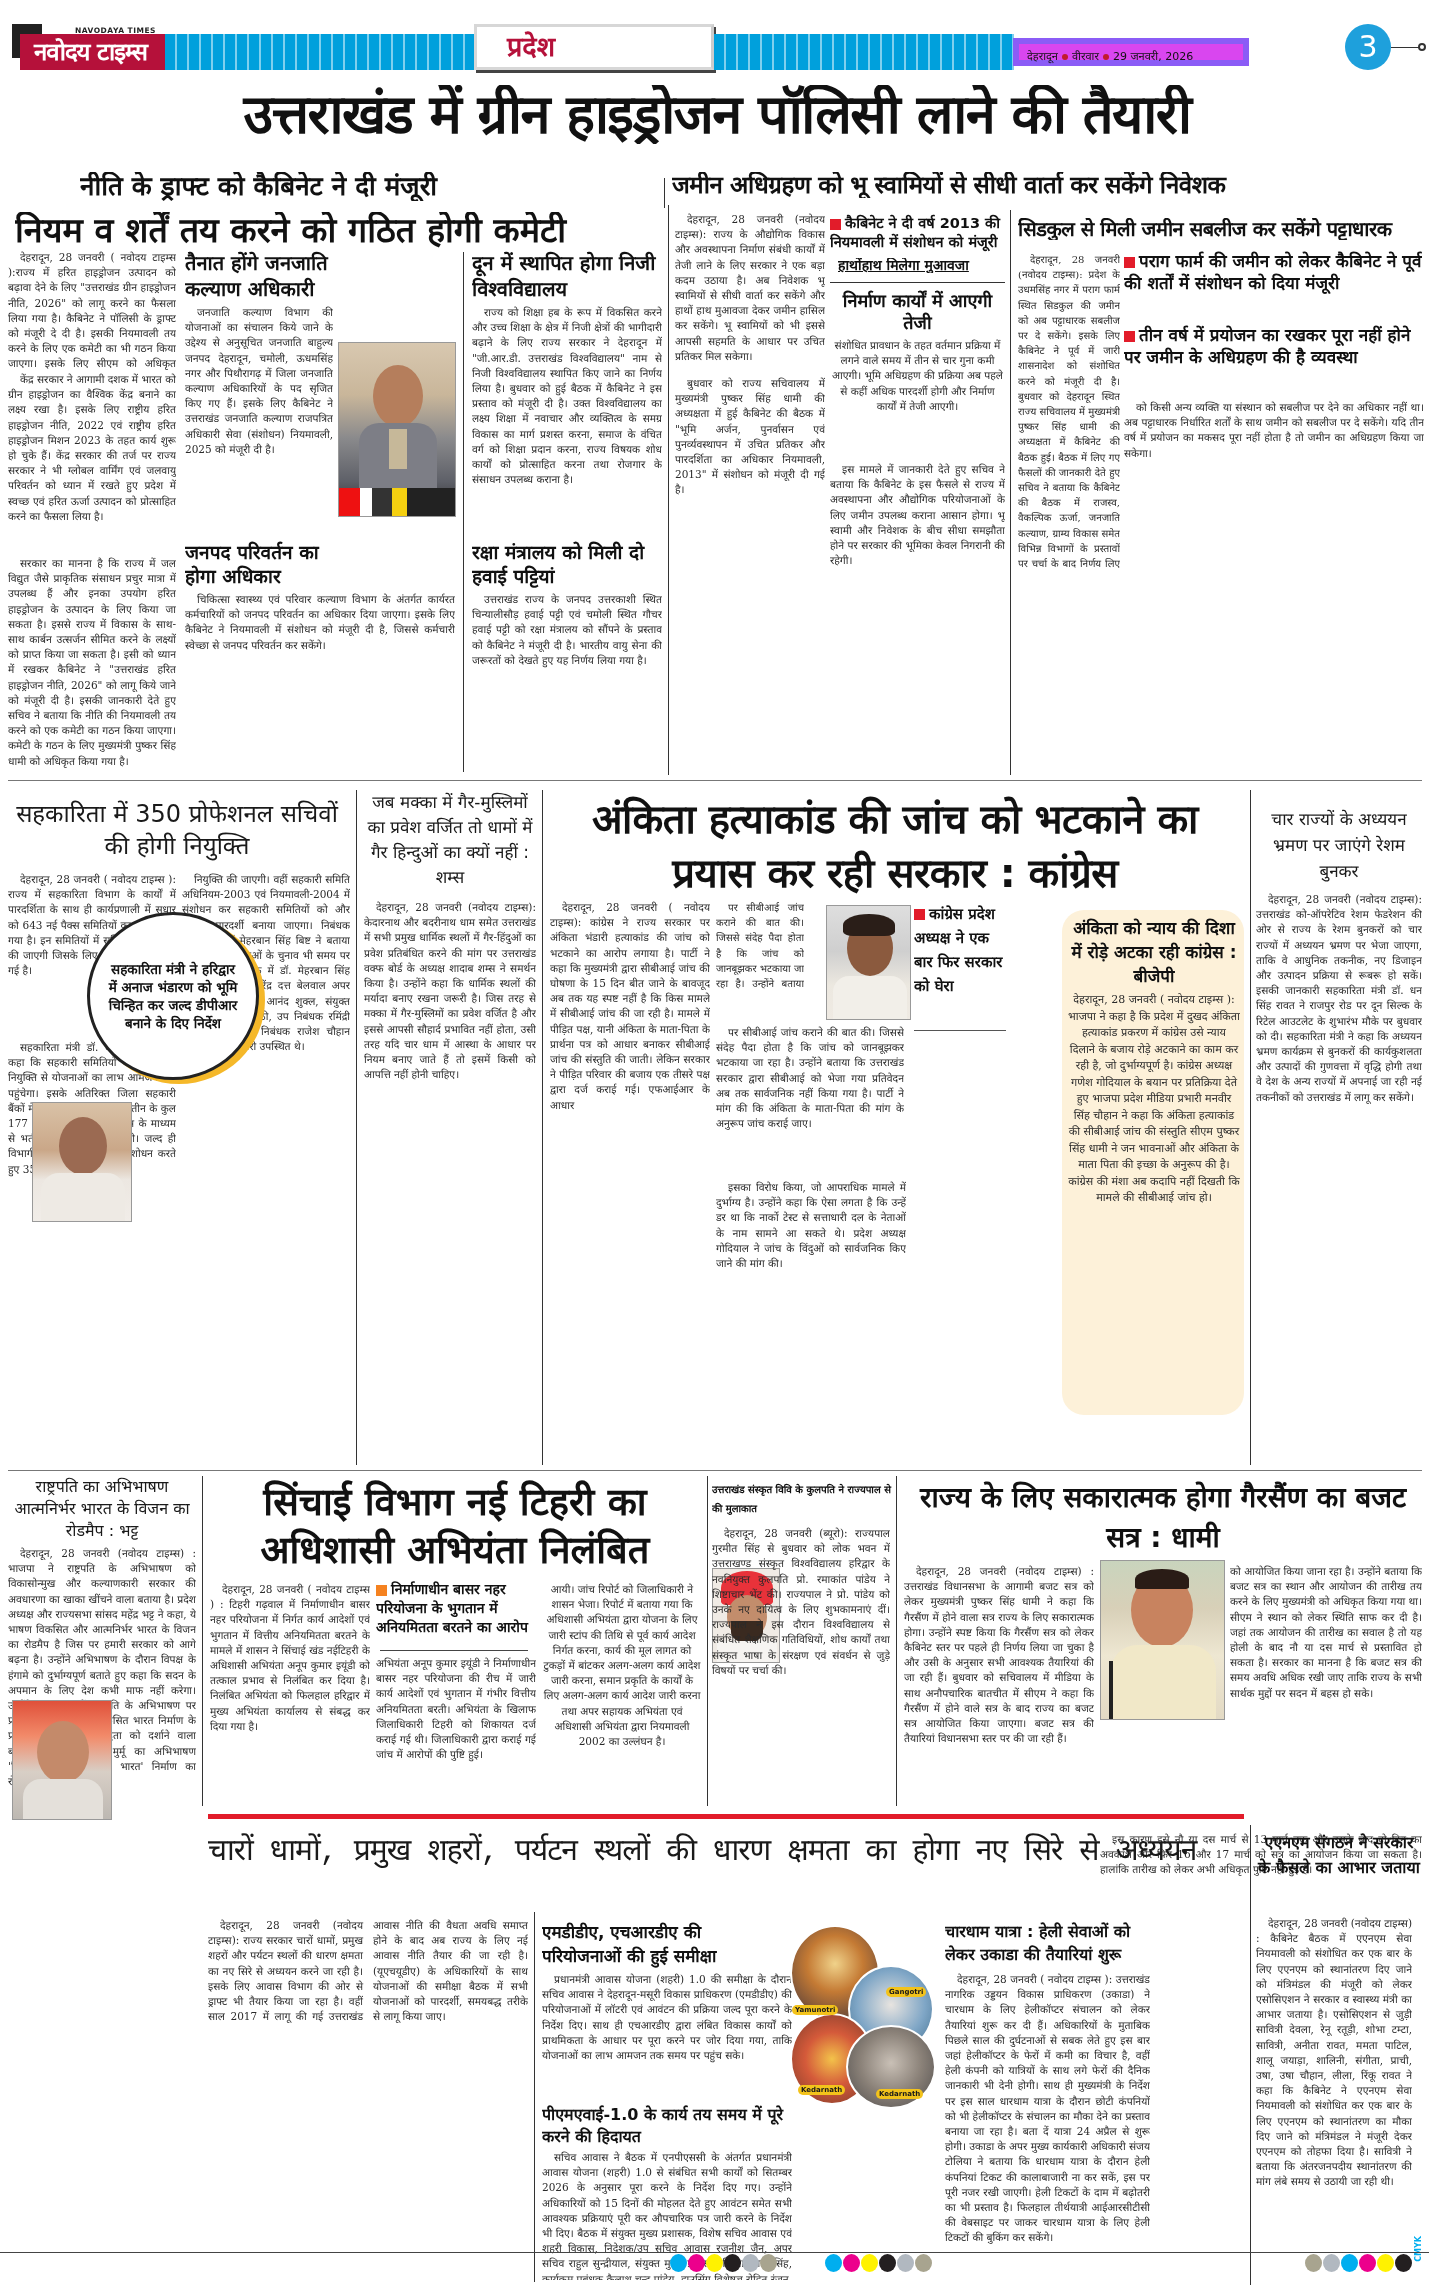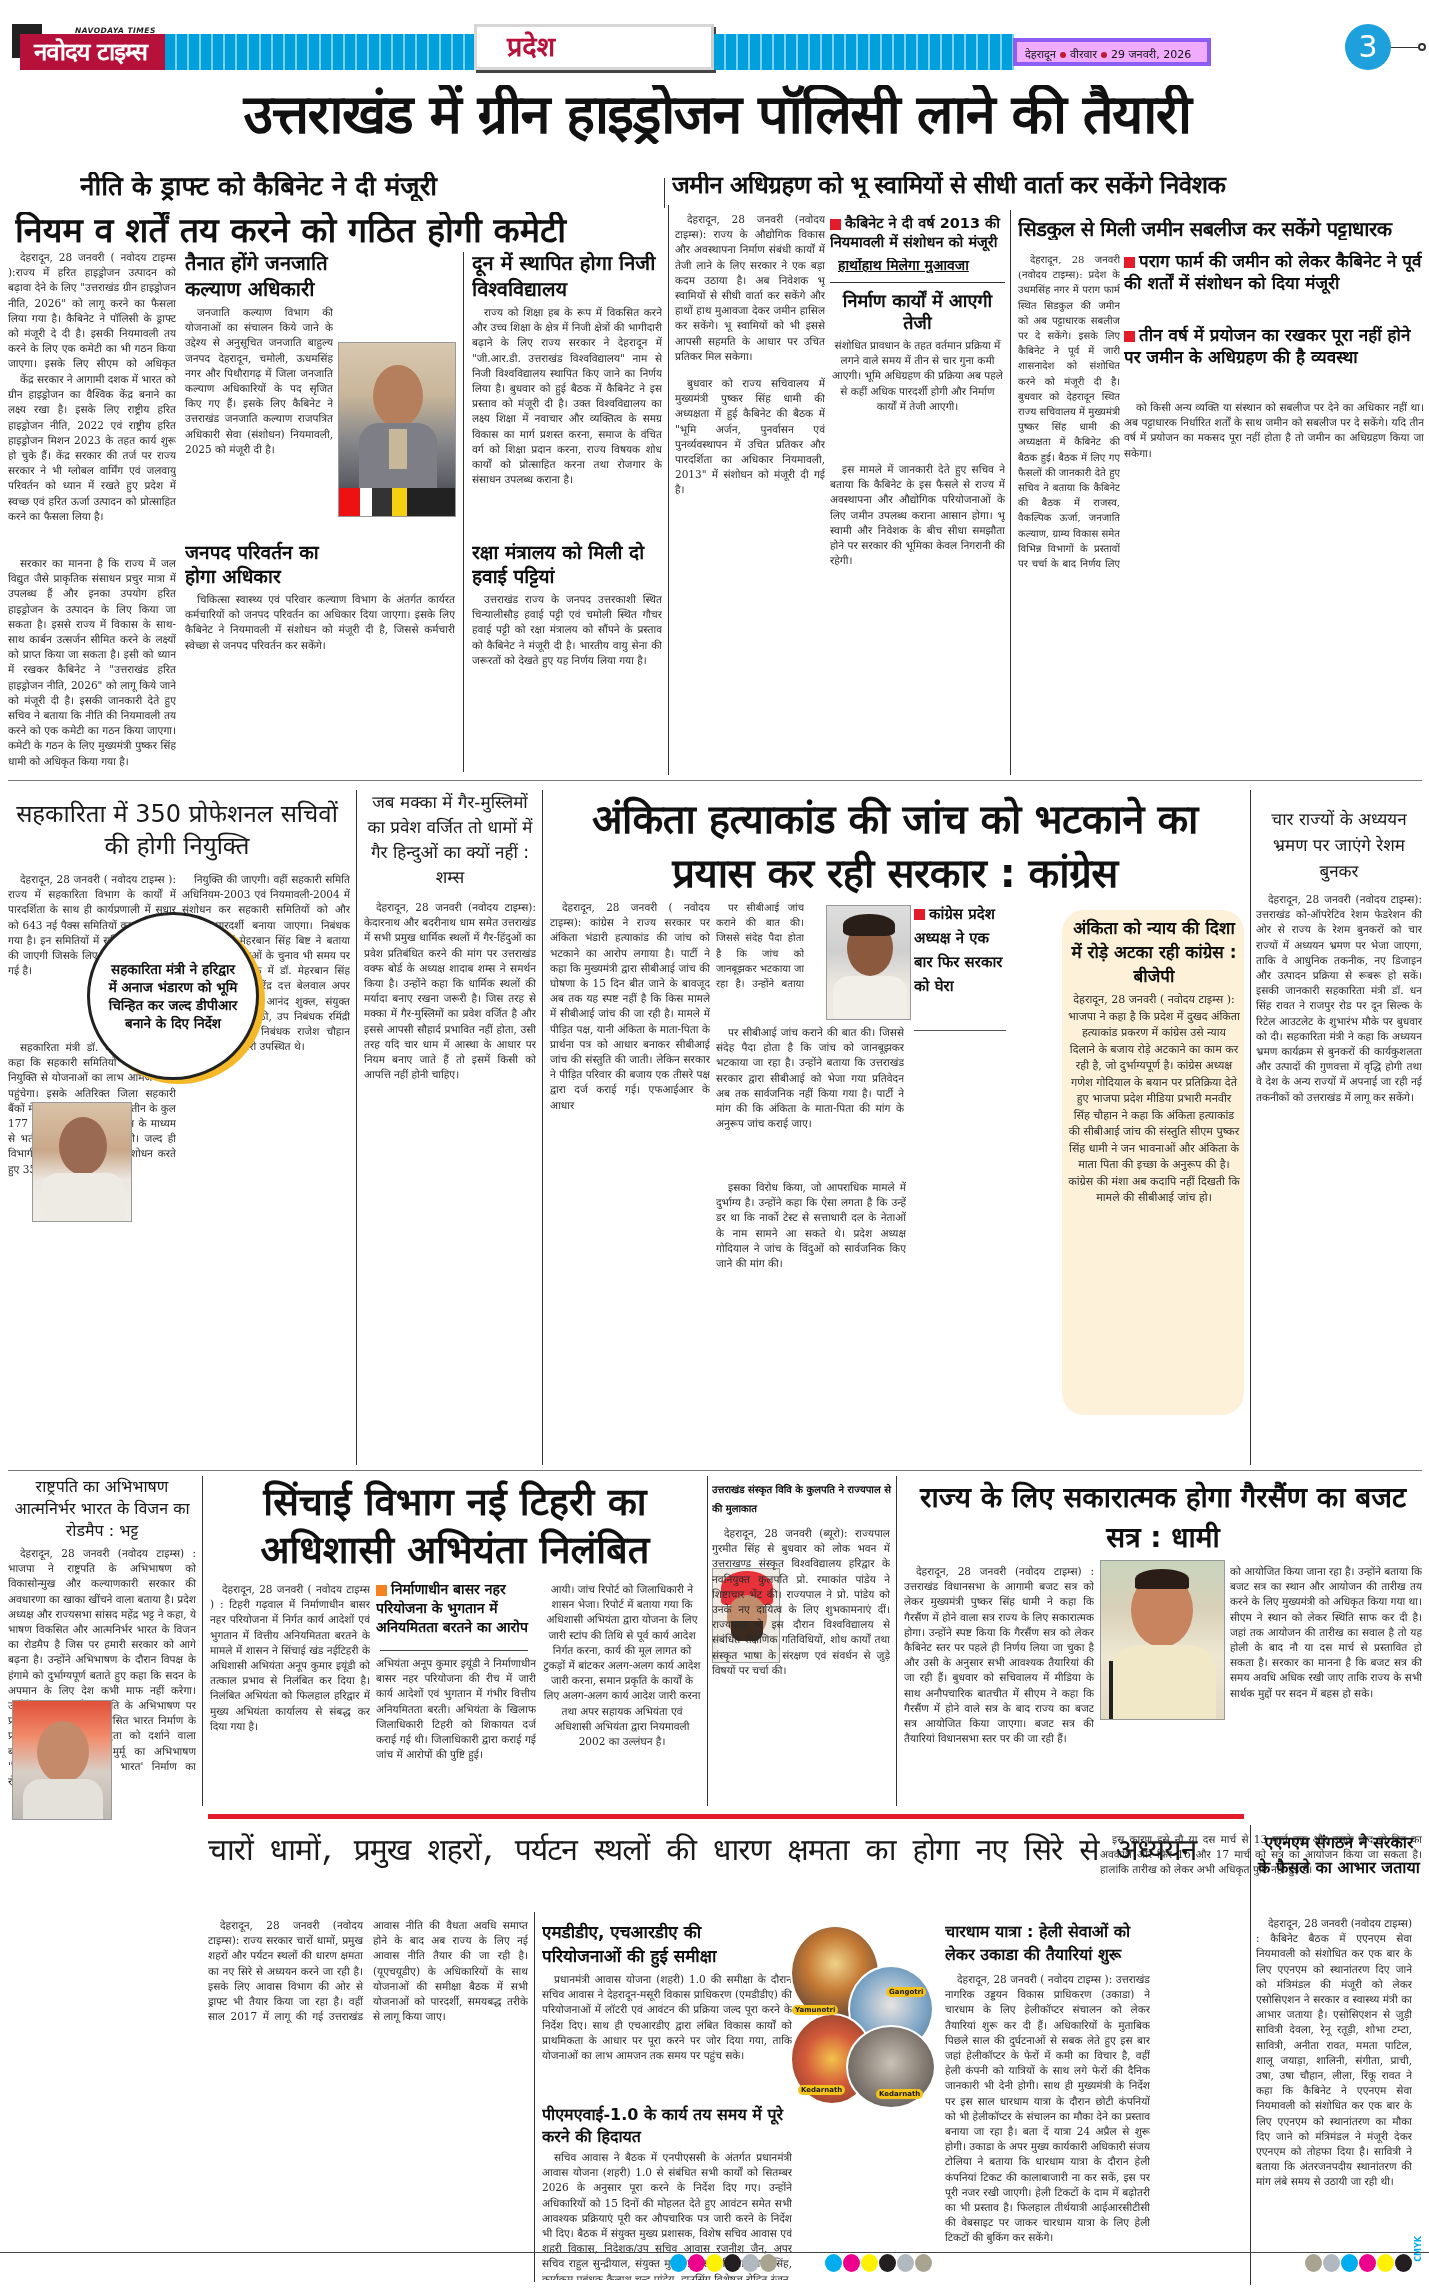--- a/index.html
+++ b/index.html
@@ -10,24 +10,24 @@
 .hd{font-family:"DejaVu Sans","Liberation Sans",sans-serif;font-weight:bold;color:#111;line-height:1.1;overflow:hidden}
 .vrule{position:absolute;width:1px;background:#333}
 .hrule{position:absolute;height:1px;background:#333}
 .bullet{display:inline-block;width:11px;height:11px;background:#e21c2a;margin-right:4px;vertical-align:middle}
 .bullet-or{background:#f58220}
 .photo{position:absolute;overflow:hidden;border:1px solid #999}
 
 #masthead{position:absolute;left:0;top:0;width:1429px;height:80px}
 .logo-box{position:absolute;left:20px;top:34px;width:145px;height:36px;background:#b5113a;color:#fff;font-weight:bold;font-size:24px;line-height:36px;padding-left:14px;letter-spacing:-1px}
 .logo-corner{position:absolute;left:12px;top:24px;width:30px;height:34px;background:#222;clip-path:polygon(0 0,100% 0,100% 30%,30% 30%,30% 100%,0 100%)}
-.logo-tag{position:absolute;left:75px;top:26px;font-size:7.5px;font-style:italic;font-weight:bold;color:#222;letter-spacing:.5px}
+.logo-tag{position:absolute;left:75px;top:26px;font-size:7.5px;font-weight:bold;color:#222;letter-spacing:.5px}
 .stripe{position:absolute;top:34px;height:36px;background:repeating-linear-gradient(90deg,#00a0dc 0 10px,#7fd0ee 10px 12px)}
 .section-tab{position:absolute;left:474px;top:24px;width:240px;height:46px;background:#fff;border:3px solid #d7d7d7;border-right-color:#ccc;box-shadow:2px 3px 0 #444;font-weight:bold;font-size:27px;color:#b5113a;padding-left:30px;line-height:40px}
-.dateline{position:absolute;left:1013px;top:38px;width:198px;height:28px;border:4px solid #8b5cf6;background:#f0abfc;font-size:11px;line-height:26px;padding-left:8px;color:#111;white-space:nowrap}
+.dateline{position:absolute;left:1013px;top:38px;width:236px;height:28px;border:6px solid #8b5cf6;background:#d946ef;font-size:11px;line-height:26px;padding-left:8px;color:#111;white-space:nowrap}
 .dot{display:inline-block;width:6px;height:6px;border-radius:50%;background:#c21a2c;margin:0 4px;vertical-align:middle}
 .pagenum{position:absolute;left:1345px;top:24px;width:46px;height:46px;border-radius:50%;background:#1ea0dc;color:#fff;font-size:30px;line-height:46px;text-align:center}
 .page-line{position:absolute;left:1391px;top:47px;width:30px;height:1px;background:#333}
 .page-dot{position:absolute;left:1418px;top:43px;width:8px;height:8px;border:2px solid #333;border-radius:50%;background:#fff}
 .highlight-box{position:absolute;background:#fdf1d9;border-radius:22px}
 .circle-callout{position:absolute;border-radius:50%;border:3px solid #222;background:#fff;box-shadow:6px 4px 0 #f5b829}
 .cmyk-dot{display:inline-block;width:17px;height:18px;border-radius:50%;margin-right:1px}
 .redbar{position:absolute;height:5px;background:#e21c2a}
 </style>
 </head>

